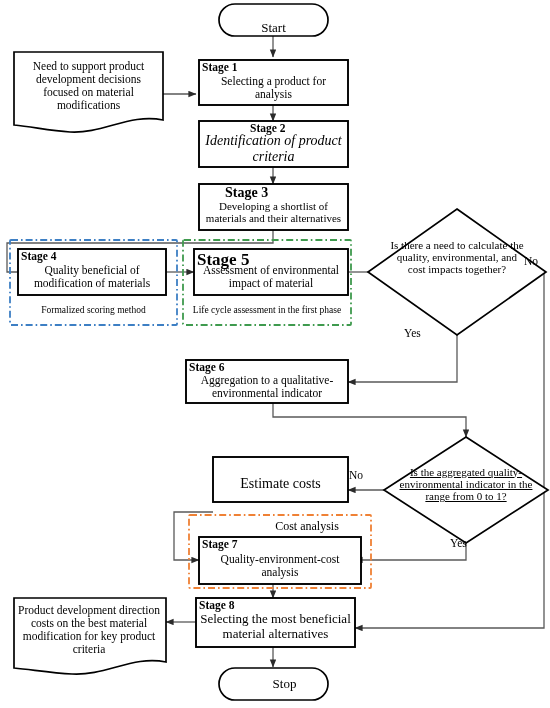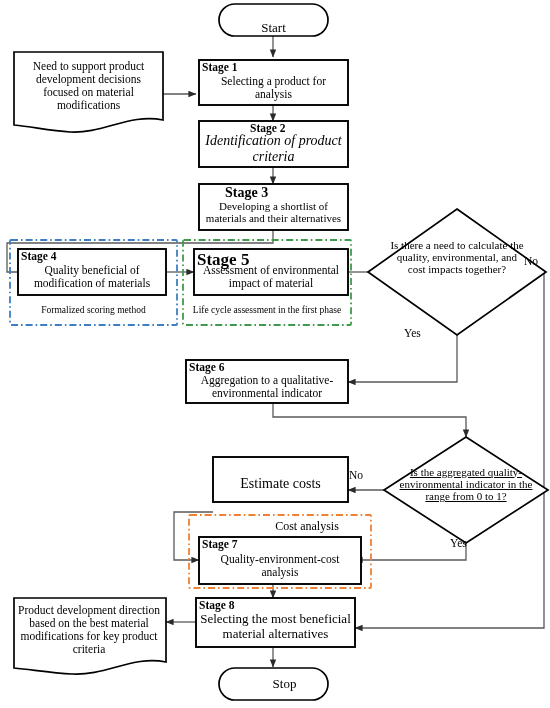--- a/index.html
+++ b/index.html
@@ -63,21 +63,21 @@
   <rect x="213" y="457" width="135" height="45" fill="#fff" stroke="#000" stroke-width="1.9"></rect>
 
   <polygon points="457,209 546,272 457,335 368,272" fill="#fff" stroke="#000" stroke-width="1.7"></polygon>
   <polygon points="466,437 548,490 466,543 384,490" fill="#fff" stroke="#000" stroke-width="1.7"></polygon>
 </svg>
 
 <div class="node-text" style="left:219px;top:4px;width:109px;height:32px;font-size:13px;margin-top:8px;">Start</div>
 <div class="node-text" style="left:219px;top:668px;width:131px;height:32px;font-size:13px;">Stop</div>
 
 <div class="node-text" style="left:20px;top:55px;width:137px;height:62px;font-size:11.5px;">Need to support product development decisions focused on material modifications</div>
-<div class="node-text" style="left:18px;top:600px;width:142px;height:60px;font-size:11.5px;">Product development direction based on the best material modifications for key product criteria</div>
+<div class="node-text" style="left:18px;top:600px;width:142px;height:60px;font-size:11.5px;">Product development direction costs on the best material modification for key product criteria</div>
 
 <div class="stage-label" style="left:202px;top:61px;font-size:11.5px;">Stage 1</div>
 <div class="node-text" style="left:203px;top:73px;width:141px;height:30px;font-size:11.5px;">Selecting a product for analysis</div>
 
 <div class="stage-label" style="left:202px;top:122px;font-size:11.5px;margin-left:48px;">Stage 2</div>
 <div class="node-text" style="left:203px;top:134px;width:141px;height:30px;font-size:14px;font-style:italic;">Identification of product criteria</div>
 
 <div class="stage-label" style="left:202px;top:185px;font-size:14px;margin-left:23px;">Stage 3</div>
 <div class="node-text" style="left:200px;top:197px;width:147px;height:30px;font-size:11px;">Developing a shortlist of materials and their alternatives</div>
 

